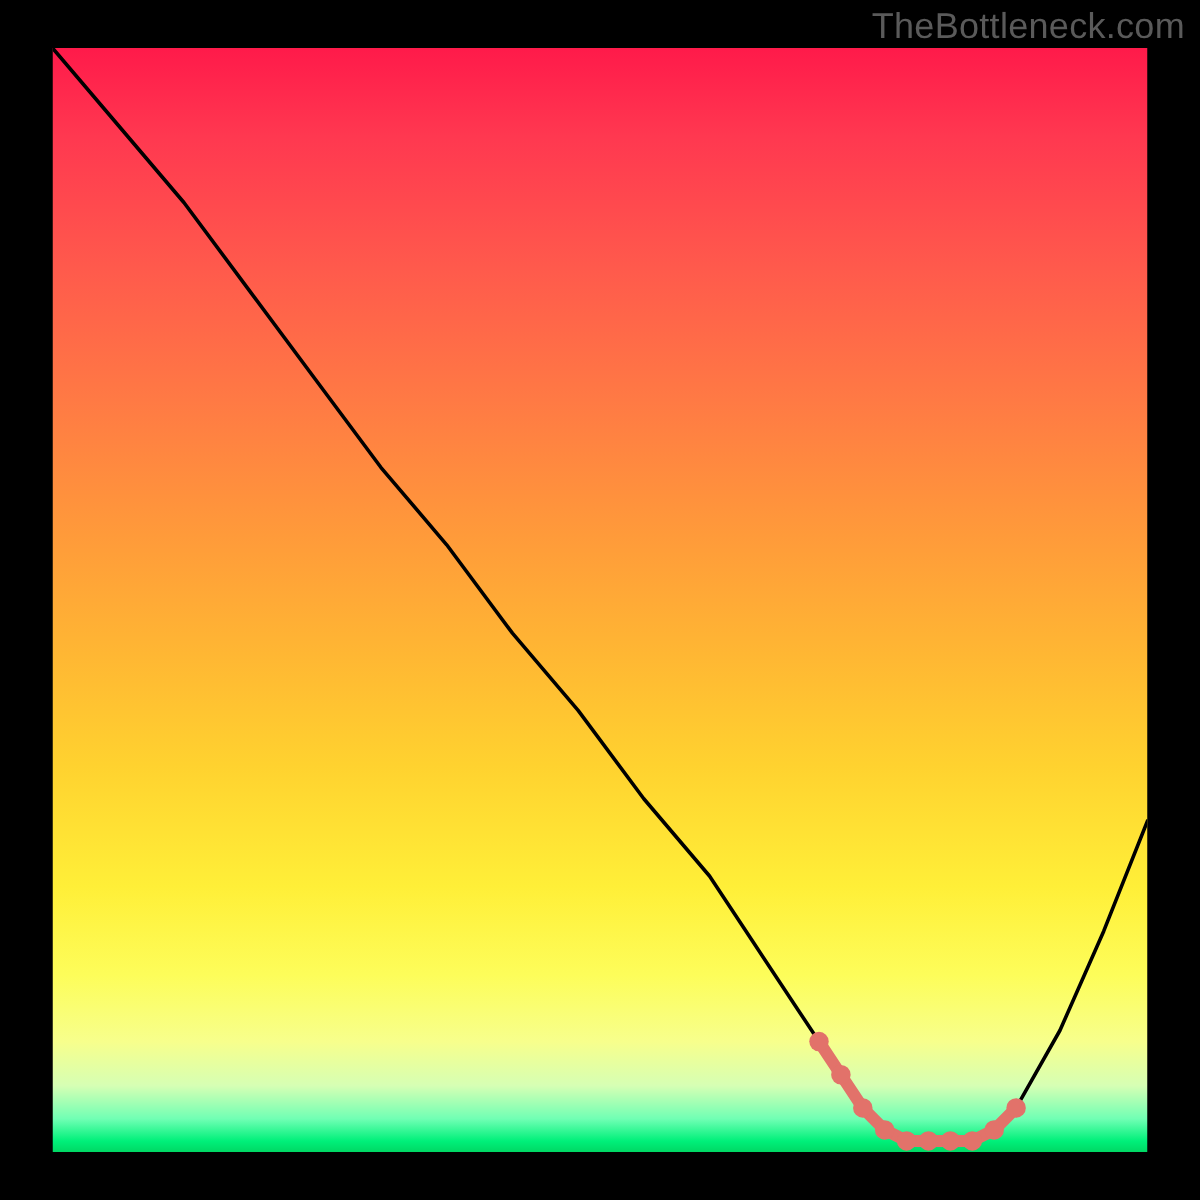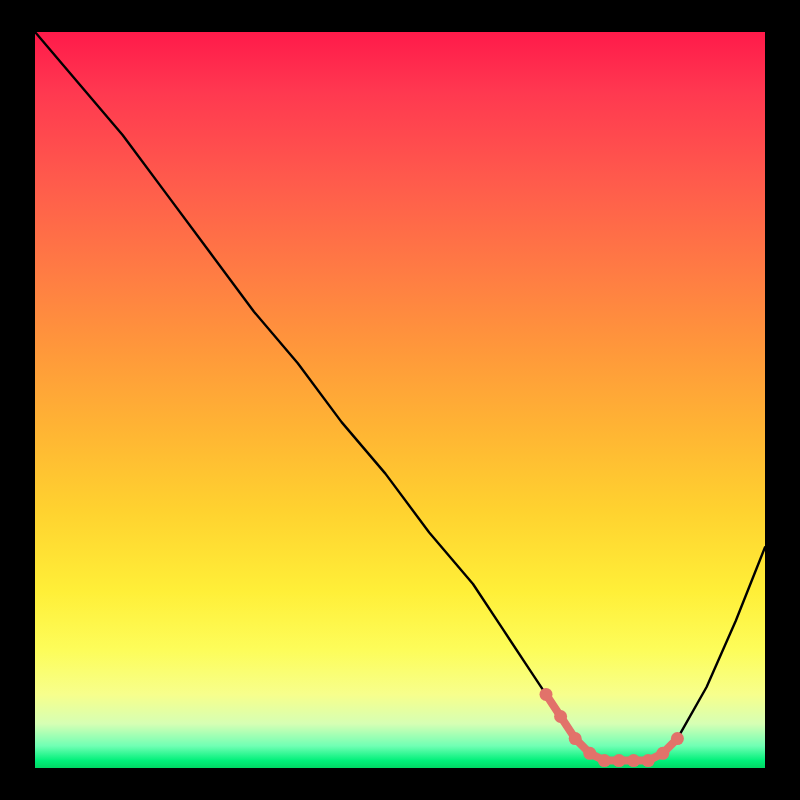--- a/index.html
+++ b/index.html
@@ -59,20 +59,21 @@
     position: absolute;
     inset: 0;
     width: 100%;
     height: 100%;
   }
 </style>
 </head>
 <body>
 <div class="frame">
 
+  <div class="watermark">TheBottleneck.com</div>
 
   <div class="plot">
     <div class="gradient"></div>
     <svg class="chart" viewBox="0 0 730 736" preserveAspectRatio="none">
       <path id="curve-path" fill="none" stroke="#000000" stroke-width="2.4" stroke-linecap="round" stroke-linejoin="round" d="M0.0 0.0 L43.8 51.5 L87.6 103.0 L131.4 161.9 L175.2 220.8 L219.0 279.7 L262.8 331.2 L306.6 390.1 L350.4 441.6 L394.2 500.5 L438.0 552.0 L467.2 596.2 L496.4 640.3 L511.0 662.4 L525.6 684.5 L540.2 706.6 L554.8 721.3 L569.4 728.6 L584.0 728.6 L598.6 728.6 L613.2 728.6 L627.8 721.3 L642.4 706.6 L671.6 655.0 L700.8 588.8 L730.0 515.2"></path>
       <g id="optimal-markers">
           <path d="M511.0 662.4 L525.6 684.5 L540.2 706.6 L554.8 721.3 L569.4 728.6 L584.0 728.6 L598.6 728.6 L613.2 728.6 L627.8 721.3 L642.4 706.6" fill="none" stroke="#e2726a" stroke-width="8" stroke-linecap="round" stroke-linejoin="round"></path>
           <circle cx="511.0" cy="662.4" r="6.5" fill="#e2726a"></circle>
           <circle cx="525.6" cy="684.5" r="6.5" fill="#e2726a"></circle>
           <circle cx="540.2" cy="706.6" r="6.5" fill="#e2726a"></circle>

